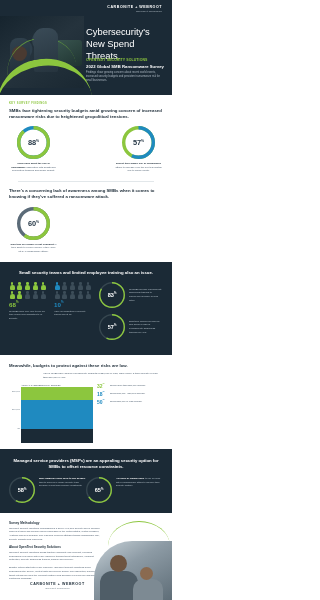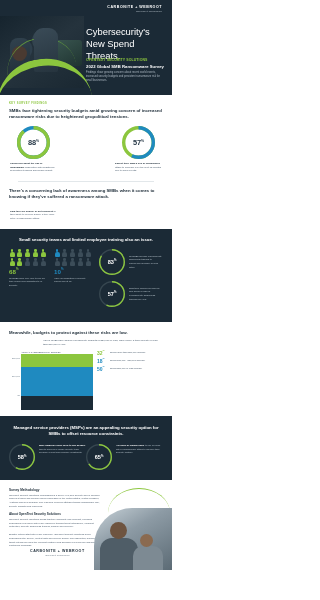--- a/index.html
+++ b/index.html
@@ -68,21 +68,21 @@
   }
 
   
   .light { background:#ffffff; padding:7px 9px 0; }
   .eyebrow { font-size:2.6px; font-weight:bold; color:#8cc63e; letter-spacing:.45px;
              text-transform:uppercase; margin-bottom:2.5px; }
   .sec-head { font-size:4.3px; line-height:1.45; font-weight:bold; color:#1b2a36; }
   .sec-head.dark-sec { color:#ffffff; text-align:center; }
 
   .donut-row { display:flex; justify-content:space-between; margin-top:6px; }
-  .donut-cell { width:49px; text-align:left; }
+  .donut-cell { width:49px; text-align:center; }
   .donut { position:relative; width:33px; height:33px; margin:0 auto; }
   .donut svg { display:block; transform:rotate(-90deg); }
   .donut .val {
     position:absolute; inset:0; display:flex; align-items:center; justify-content:center;
     font-size:7.4px; font-weight:bold; color:#253746;
   }
   .donut .val sup { font-size:3.4px; font-weight:bold; top:-.35em; position:relative; }
   .cap { font-size:2.45px; line-height:1.52; color:#46586a; margin-top:3px; padding:0 1px; }
   .cap b { color:#1b2a36; }
 
@@ -205,20 +205,27 @@
           <div class="cap"><b>Expect their SMB's risk of ransomware</b> attack to increase over the next 12 months due to world events.</div>
         </div>
       </div>
     <div class="divider"></div>
   </div>
 
   <div class="light" style="padding-top:6px;">
     <div class="sec-head">There's a concerning lack of awareness among SMBs when it comes to knowing if they've suffered a ransomware attack.</div>
     <div class="donut-row" id="s2row">
         <div class="donut-cell">
+          <div class="donut">
+            <svg width="33" height="33">
+              <circle cx="16.5" cy="16.5" r="14.8" fill="none" stroke="#5b6b78" stroke-width="3.4"></circle>
+              <circle cx="16.5" cy="16.5" r="14.8" fill="none" stroke="#8cc63e" stroke-width="3.4" stroke-dasharray="55.79468552775473 92.99114254625788" stroke-linecap="butt"></circle>
+            </svg>
+            <div class="val">60<sup>%</sup></div>
+          </div>
           <div class="cap"><b>Said they are unsure or not confident</b> in their ability to recover quickly if they were hit by a ransomware attack.</div>
         </div>
       </div>
   </div>
 
   <div class="dark">
     <div class="sec-head dark-sec">Small security teams and limited employee training also an issue.</div>
     <div class="people-wrap">
       <div id="peoplecols" style="display:flex;">
           <div class="people-col">

